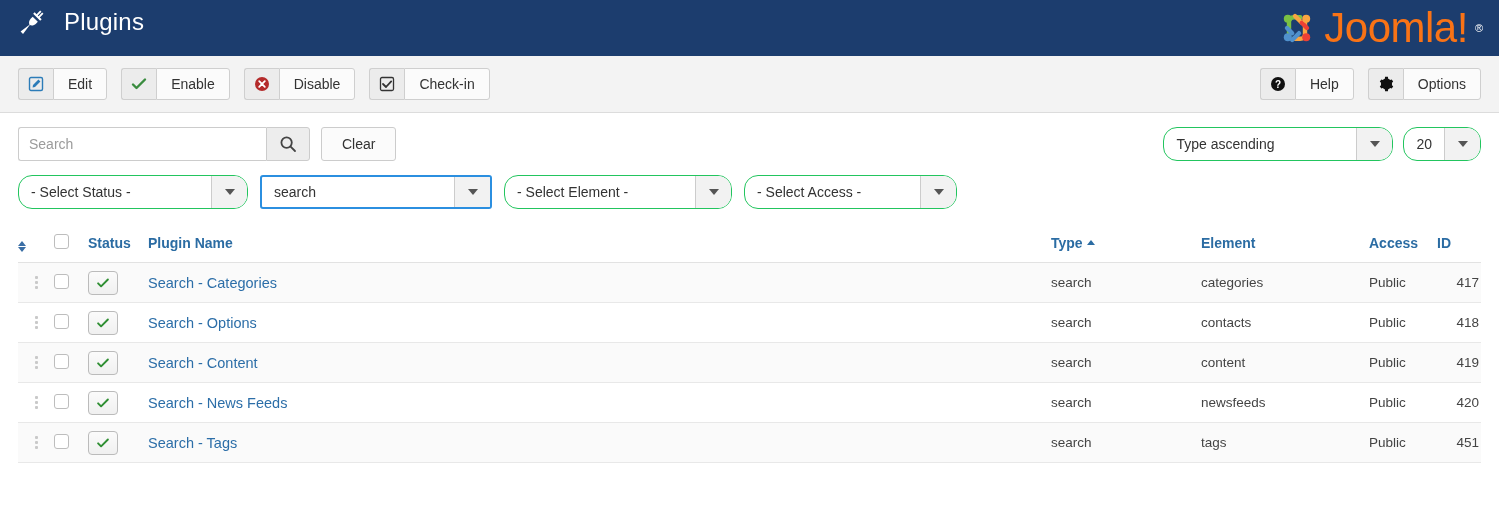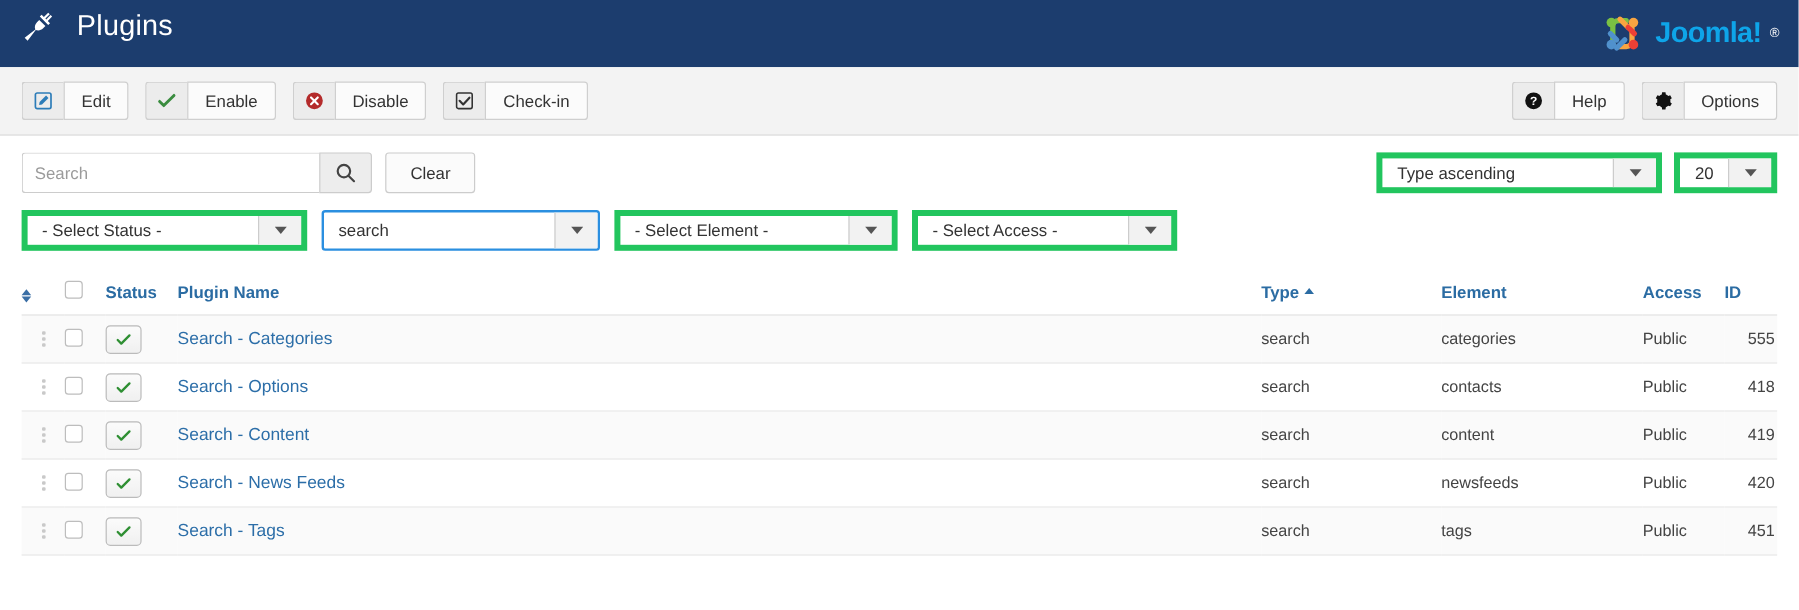--- a/index.html
+++ b/index.html
@@ -14,21 +14,21 @@
 
   
   .header {
     height: 56px; background: #1c3d6e; display: flex; align-items: center;
     padding: 0 16px 12px 18px; position: relative;
   }
   .header .title-wrap { display: flex; align-items: center; gap: 18px; }
   .plug-icon { width: 28px; height: 28px; display:block; }
   .page-title { color: #ffffff; font-size: 24px; font-weight: 400; letter-spacing: .2px; }
   .joomla-logo { position: absolute; right: 16px; top: 8px; display: flex; align-items: center; gap: 6px; }
-  .joomla-word { color:#0ea5e9; font-size: 24px; letter-spacing: -0.5px; font-weight: 700; line-height: 40px; }
+  .joomla-word { color:#f97316; font-size: 42px; letter-spacing: -0.5px; font-weight: 400; line-height: 40px; }
   .joomla-reg { color:#fff; font-size: 11px; vertical-align: super; margin-left:1px;}
 
   
   .toolbar {
     height: 57px; background: #f3f3f3; border-bottom: 1px solid #dcdcdc;
     display: flex; align-items: center; padding: 0 18px; position: relative;
   }
   .btn-group { display: inline-flex; margin-right: 14px; }
   .btn {
     display:inline-flex; align-items:center; justify-content:center;
@@ -65,21 +65,21 @@
     border-radius: 3px; padding: 0 14px; font-size: 14px; margin-left: 11px;
     display: inline-flex; align-items: center; gap: 7px; cursor:pointer;
   }
   .caret-up { width:0;height:0;border-left:5px solid transparent;border-right:5px solid transparent;border-bottom:5px solid #fff; }
   .clear-btn {
     height: 34px; background:#fbfbfb; border:1px solid #ccc; border-radius:3px;
     padding: 0 20px; font-size:14px; color:#333; margin-left: 11px; cursor:pointer;
   }
   .sort-area { position:absolute; right: 18px; top: 14px; display:flex; }
   .sel {
-    display:flex; height:34px; border:5px solid #22c55e; border-radius:0; background:#fff;
+    display:flex; height:34px; border:1px solid #22c55e; border-radius:14px; background:#fff;
     overflow:hidden; cursor:pointer;
   }
   .sel .sel-text {
     padding: 0 12px; display:flex; align-items:center; font-size:14px; color:#333;
     white-space: nowrap;
   }
   .sel .sel-arrow {
     width: 36px; background:#f2f2f2; border-left:1px solid #ccc;
     display:flex; align-items:center; justify-content:center;
   }
@@ -333,21 +333,21 @@
           <td class="col-check"><span class="chk"></span></td>
           <td class="col-status"><span class="status-btn">
               <svg width="14" height="14" viewBox="0 0 16 16">
                 <path d="M2.4 8.4l3.4 3.4L13.6 4" fill="none" stroke="#2f8f33" stroke-width="2.2" stroke-linecap="round" stroke-linejoin="round"></path>
               </svg>
             </span></td>
           <td class="col-name"><a class="name-link">Search - Categories</a></td>
           <td class="col-type">search</td>
           <td class="col-element">categories</td>
           <td class="col-access">Public</td>
-          <td class="col-id">555</td>
+          <td class="col-id">417</td>
         </tr>
         <tr>
           <td class="col-handle">
             <span class="handle-dots">
               <i></i>
               <i></i>
               <i></i>
             </span>
           </td>
           <td class="col-check"><span class="chk"></span></td>

